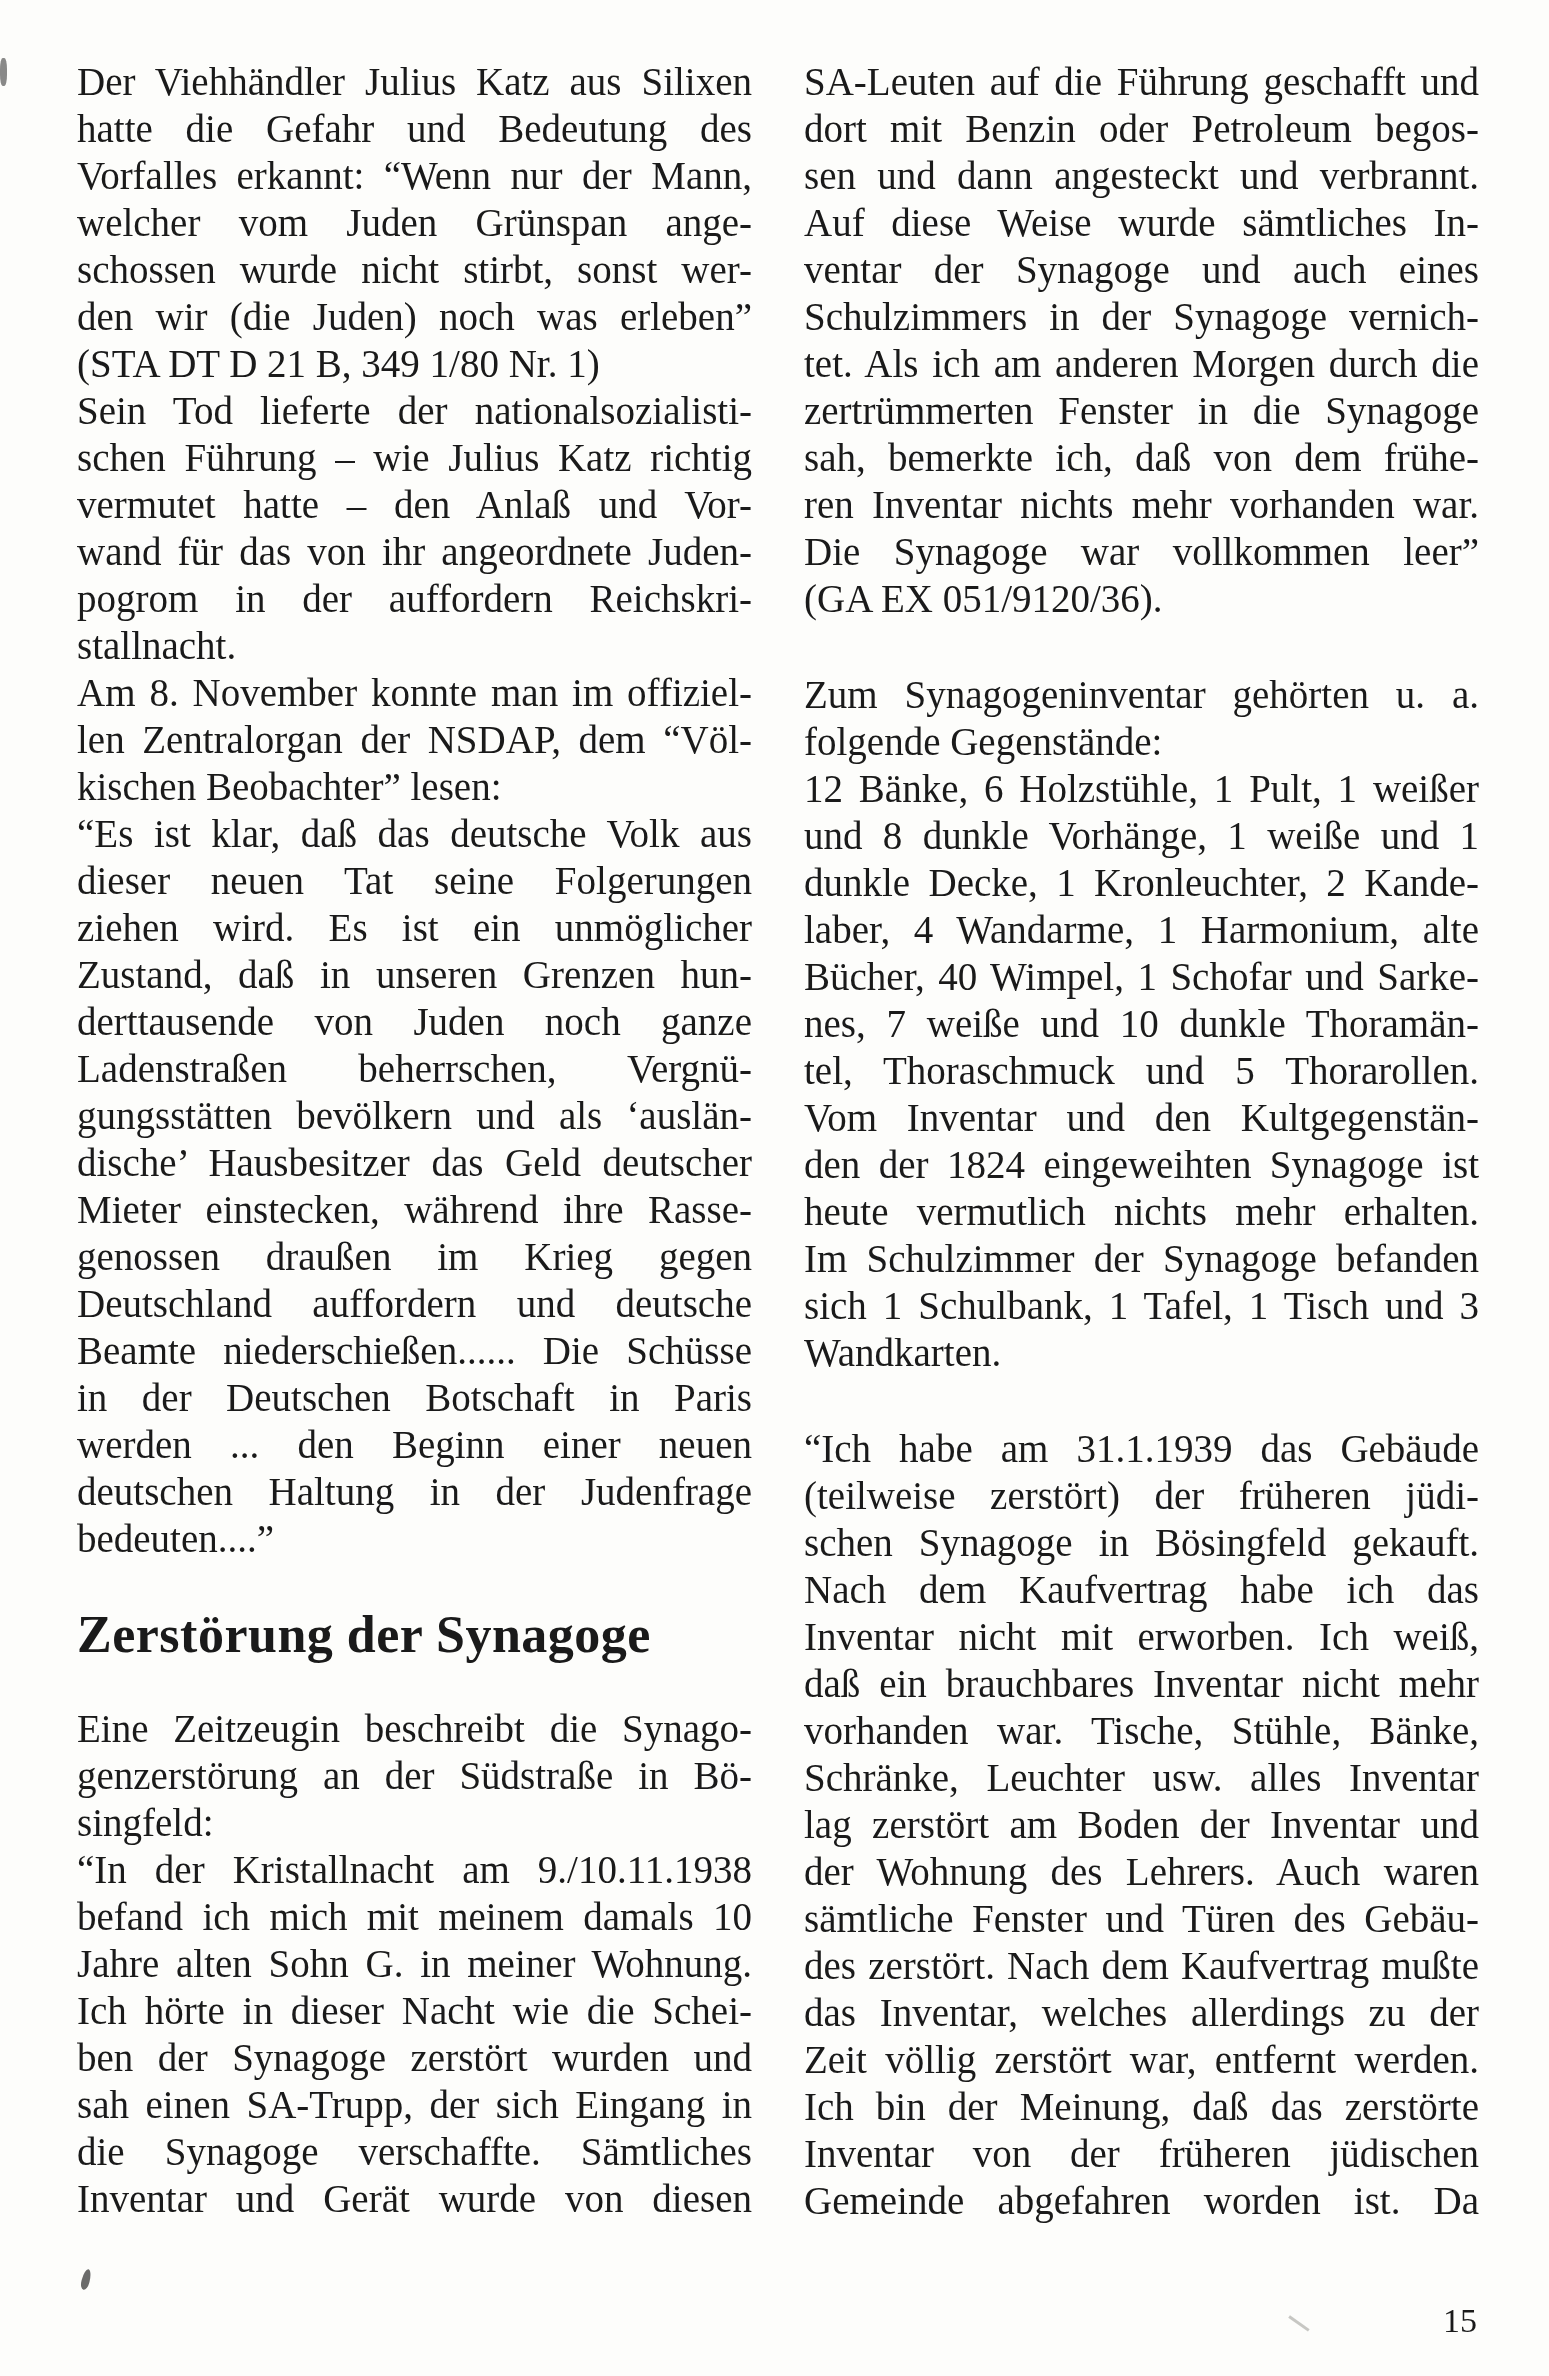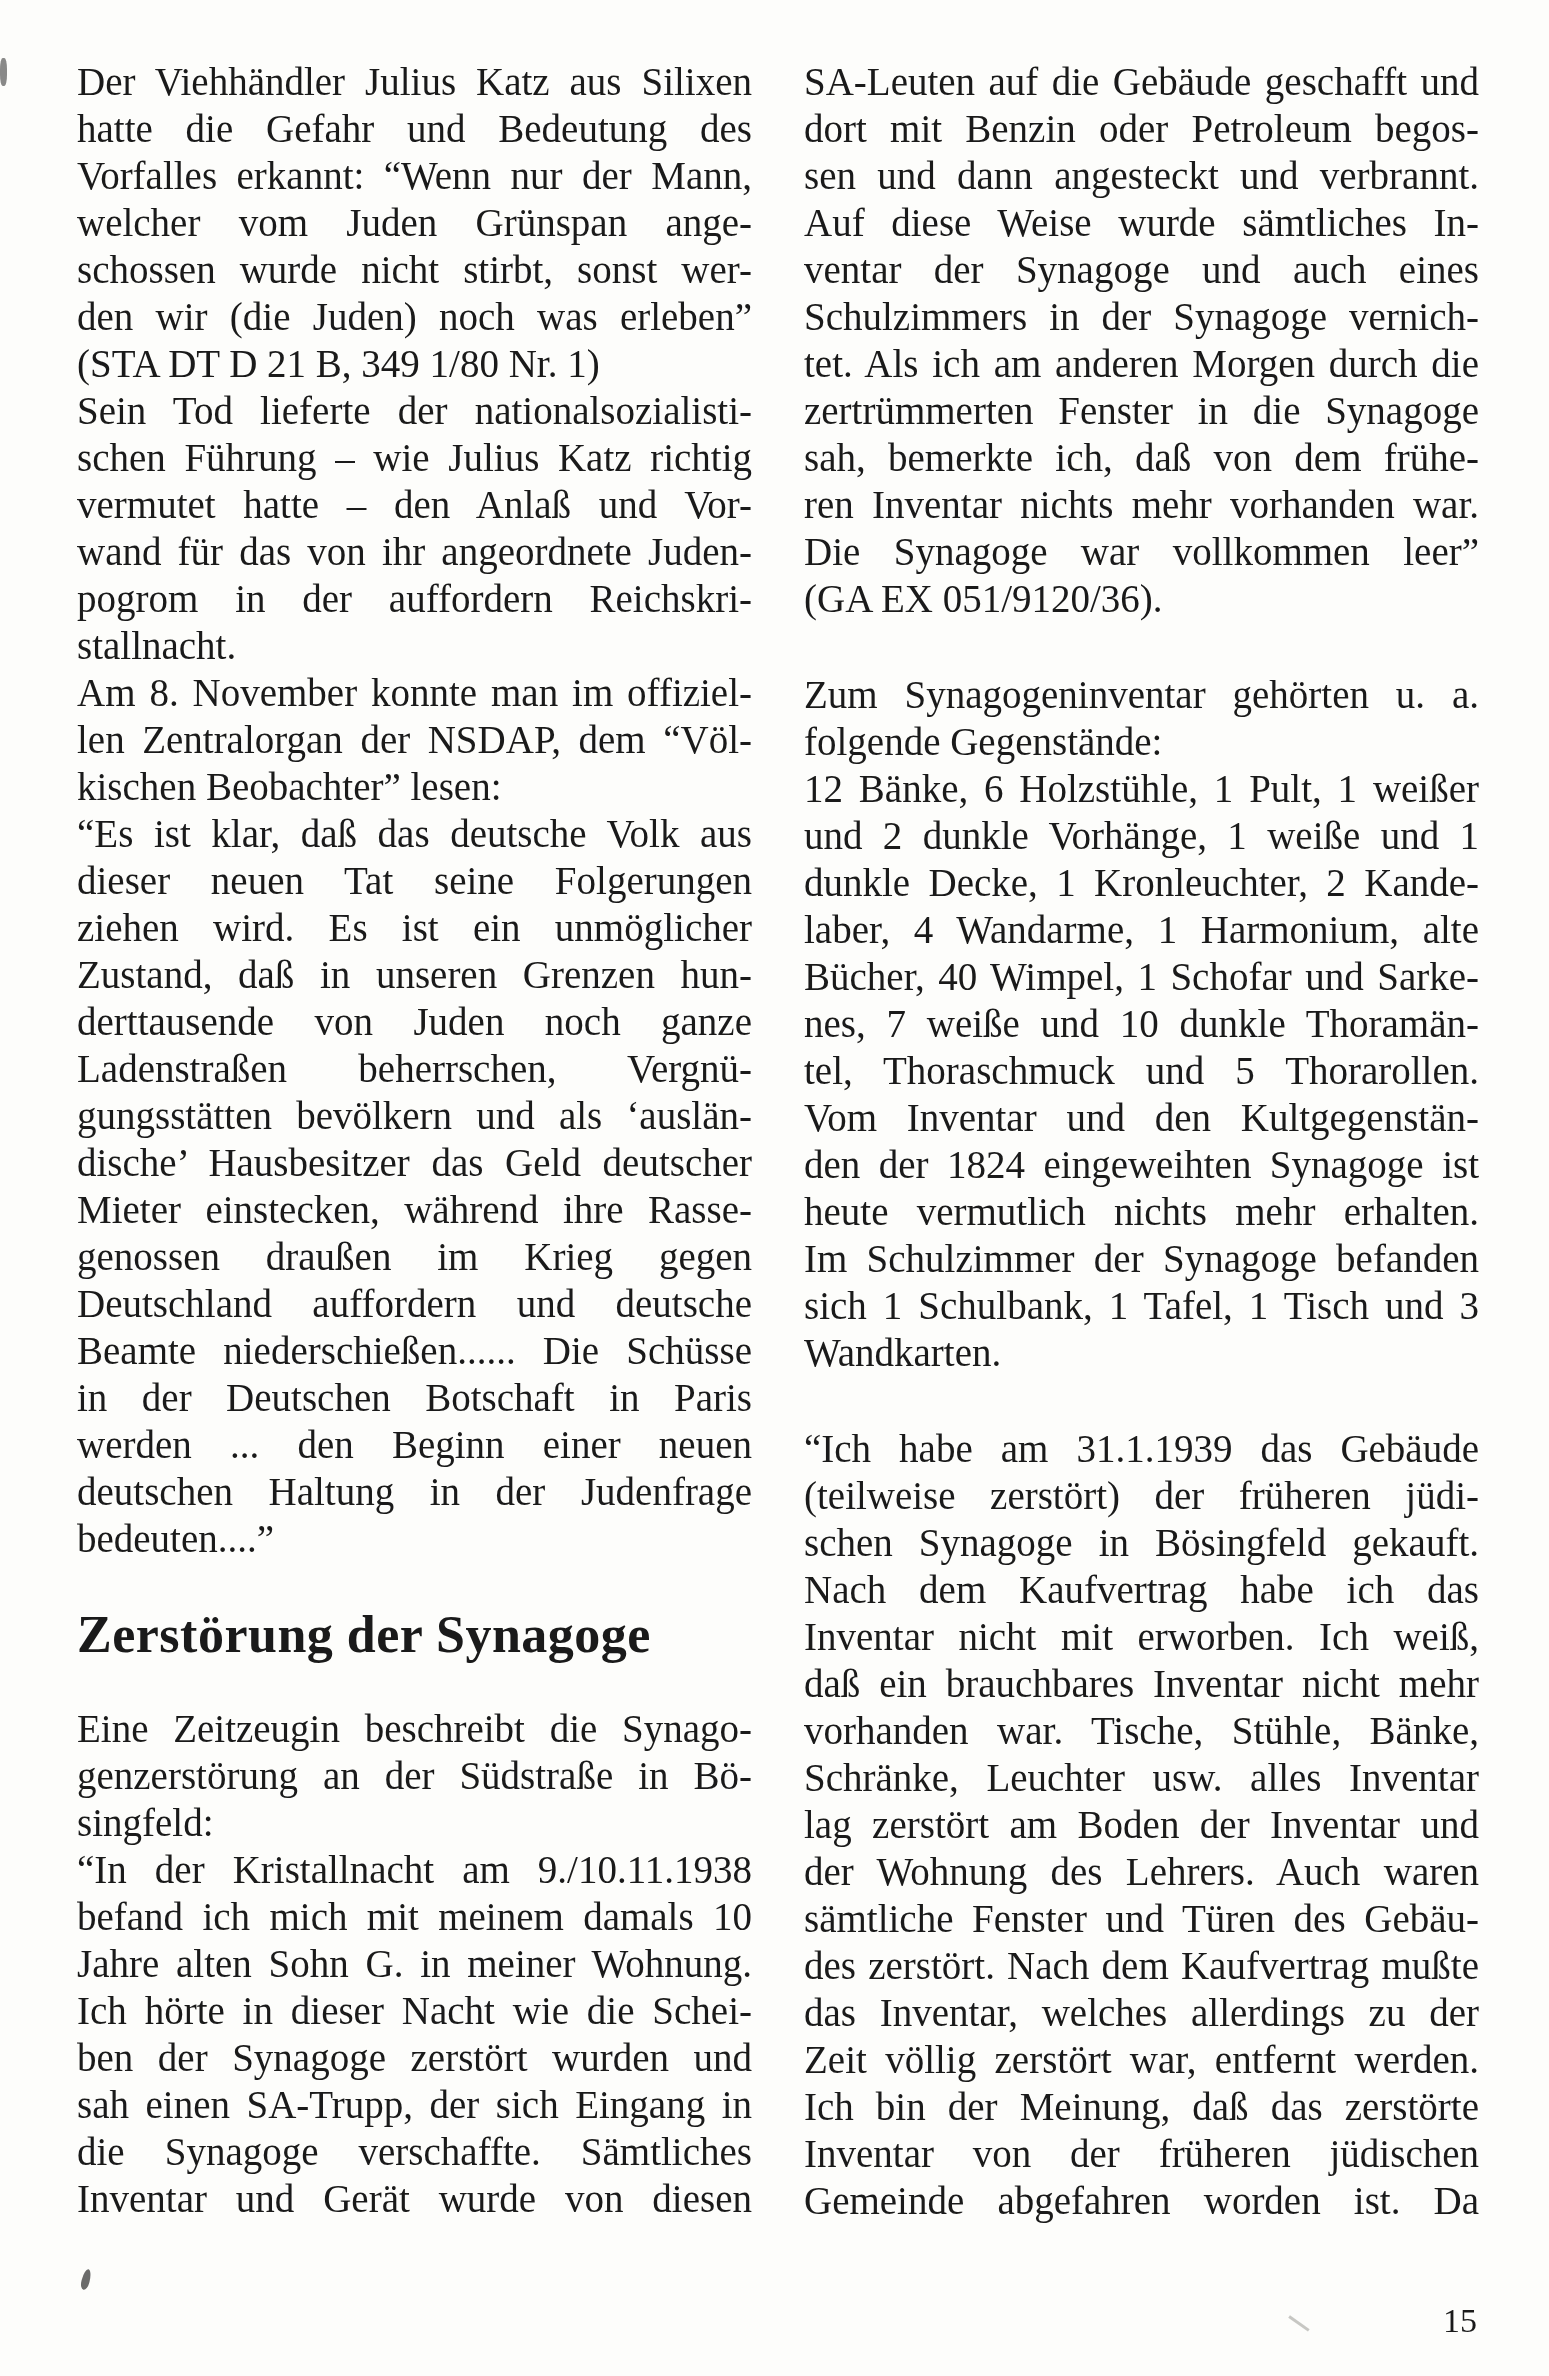--- a/index.html
+++ b/index.html
@@ -152,40 +152,40 @@
           <div class="ln">Jahre alten Sohn G. in meiner Wohnung.</div>
           <div class="ln">Ich hörte in dieser Nacht wie die Schei-</div>
           <div class="ln">ben der Synagoge zerstört wurden und</div>
           <div class="ln">sah einen SA-Trupp, der sich Eingang in</div>
           <div class="ln">die Synagoge verschaffte. Sämtliches</div>
           <div class="ln">Inventar und Gerät wurde von diesen</div>
         </div>
       </div>
     <div class="col">
         <div class="para">
-          <div class="ln">SA-Leuten auf die Gebäude geschafft und</div>
+          <div class="ln">SA-Leuten auf die Führung geschafft und</div>
           <div class="ln">dort mit Benzin oder Petroleum begos-</div>
           <div class="ln">sen und dann angesteckt und verbrannt.</div>
           <div class="ln">Auf diese Weise wurde sämtliches In-</div>
           <div class="ln">ventar der Synagoge und auch eines</div>
           <div class="ln">Schulzimmers in der Synagoge vernich-</div>
           <div class="ln">tet. Als ich am anderen Morgen durch die</div>
           <div class="ln">zertrümmerten Fenster in die Synagoge</div>
           <div class="ln">sah, bemerkte ich, daß von dem frühe-</div>
           <div class="ln">ren Inventar nichts mehr vorhanden war.</div>
           <div class="ln">Die Synagoge war vollkommen leer”</div>
           <div class="ln last">(GA EX 051/9120/36).</div>
         </div>
         <div class="para gap">
           <div class="ln">Zum Synagogeninventar gehörten u. a.</div>
           <div class="ln last">folgende Gegenstände:</div>
         </div>
         <div class="para">
           <div class="ln">12 Bänke, 6 Holzstühle, 1 Pult, 1 weißer</div>
-          <div class="ln">und 2 dunkle Vorhänge, 1 weiße und 1</div>
+          <div class="ln">und 8 dunkle Vorhänge, 1 weiße und 1</div>
           <div class="ln">dunkle Decke, 1 Kronleuchter, 2 Kande-</div>
           <div class="ln">laber, 4 Wandarme, 1 Harmonium, alte</div>
           <div class="ln">Bücher, 40 Wimpel, 1 Schofar und Sarke-</div>
           <div class="ln">nes, 7 weiße und 10 dunkle Thoramän-</div>
           <div class="ln">tel, Thoraschmuck und 5 Thorarollen.</div>
         </div>
         <div class="para">
           <div class="ln">Vom Inventar und den Kultgegenstän-</div>
           <div class="ln">den der 1824 eingeweihten Synagoge ist</div>
           <div class="ln">heute vermutlich nichts mehr erhalten.</div>

